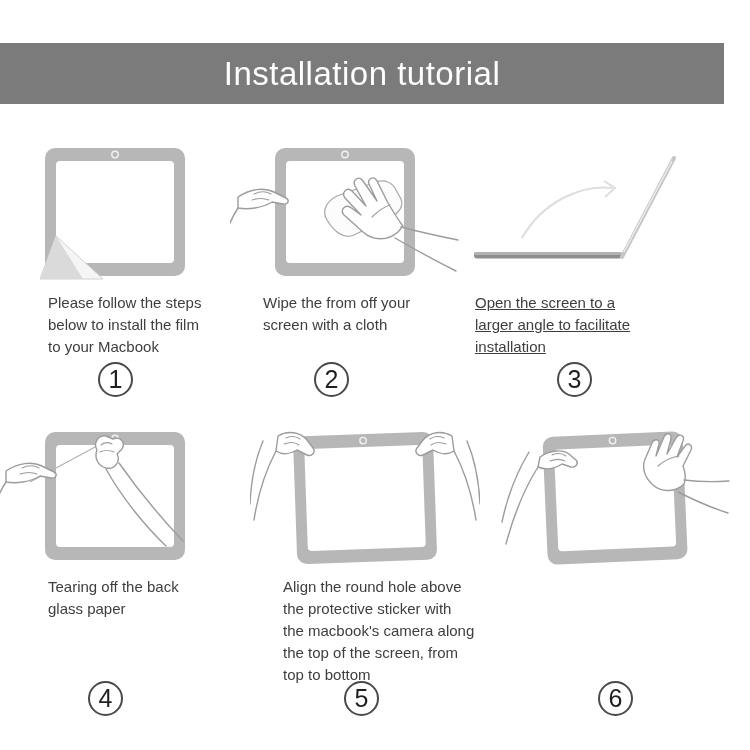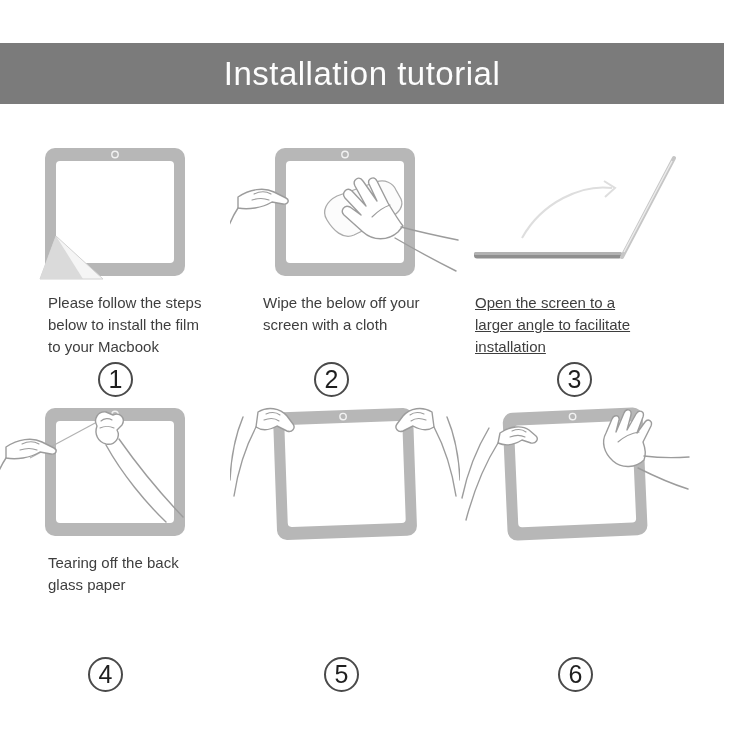--- a/index.html
+++ b/index.html
@@ -8,21 +8,21 @@
 
   .header {
     position:absolute; top:43px; left:0; width:724px; height:61px;
     background:#7b7b7b; color:#fdfdfd;
     display:flex; align-items:center; justify-content:center;
     font-size:33px; letter-spacing:0.5px;
   }
 
   .row { position:absolute; left:0; width:642px; display:flex; }
   .row1 { top:140px; }
-  .row2 { top:400px; }
+  .row2 { top:424px;gap:20px; }
 
   .cell { position:relative; width:250px; }
   .illus { height:150px; display:flex; justify-content:center; align-items:center; }
 
   .step-text {
     font-size:15px; line-height:22px; color:#3e3e3e;
     white-space:pre-line; margin-top:2px;
   }
   .col1 .step-text { padding-left:48px; }
   .col2 .step-text { padding-left:33px; }
@@ -93,21 +93,21 @@
           <path d="M97,80 C91,71 97,61 107,56 L146,42 C155,39 163,43 166,50 L171,59 C174,66 169,73 161,77 L124,95 C113,100 103,90 97,80 Z" fill="#fcfcfc" stroke="#ababab" stroke-width="1.3"></path>
 
           <g class="hand">
             <path d="M168,92 C158,101 143,101 133,92 L114,75 C110,71 114,64 120,67 L131,75 L115,58 C111,53 117,46 122,51 L136,66 L125,46 C122,40 129,35 133,41 L147,61 L139,44 C137,39 144,35 147,41 L158,63 C164,73 169,81 173,86 Z"></path>
             <path class="ln" d="M142,77 C148,71 154,67 160,65"></path>
           </g>
           <path class="arm" d="M171,87 C190,92 208,96 228,100"></path>
           <path class="arm" d="M165,98 C184,109 204,120 226,131"></path>
         </svg>
       </div>
-      <div class="step-text">Wipe the below off your
+      <div class="step-text">Wipe the from off your
 screen with a cloth</div>
       <div class="num s2">
         <span>2</span>
       </div>
     </div>
 
     <div class="cell col3">
       <div class="illus">
         <svg class="svg-ill" width="230" height="150" viewBox="0 0 230 150">
           <path d="M62,98 C82,62 122,44 152,48" fill="none" stroke="#dedede" stroke-width="2"></path>
@@ -179,20 +179,25 @@
 
           <g class="hand">
             <path d="M202,12 C192,6 180,8 173,16 L167,24 C164,28 168,33 173,31 L183,26 C190,30 198,31 204,27 Z"></path>
             <path class="ln" d="M194,14 C189,12 184,12 180,15"></path>
             <path class="ln" d="M196,20 C191,18 185,18 181,21"></path>
           </g>
           <path class="arm" d="M204,27 C214,46 222,70 226,96"></path>
           <path class="arm" d="M217,17 C225,36 229,58 230,80"></path>
         </svg>
       </div>
+      <div class="step-text">Align the round hole above
+the protective sticker with
+the macbook's camera along
+the top of the screen, from
+top to bottom</div>
       <div class="num s5">
         <span>5</span>
       </div>
     </div>
 
     <div class="cell col3">
       <div class="illus">
         <svg class="svg-ill" width="230" height="150" viewBox="0 0 230 150">
           <g transform="rotate(-2.5 115 72)">
             <rect x="45" y="10" width="140" height="128" rx="10" fill="#b7b7b7"></rect>

